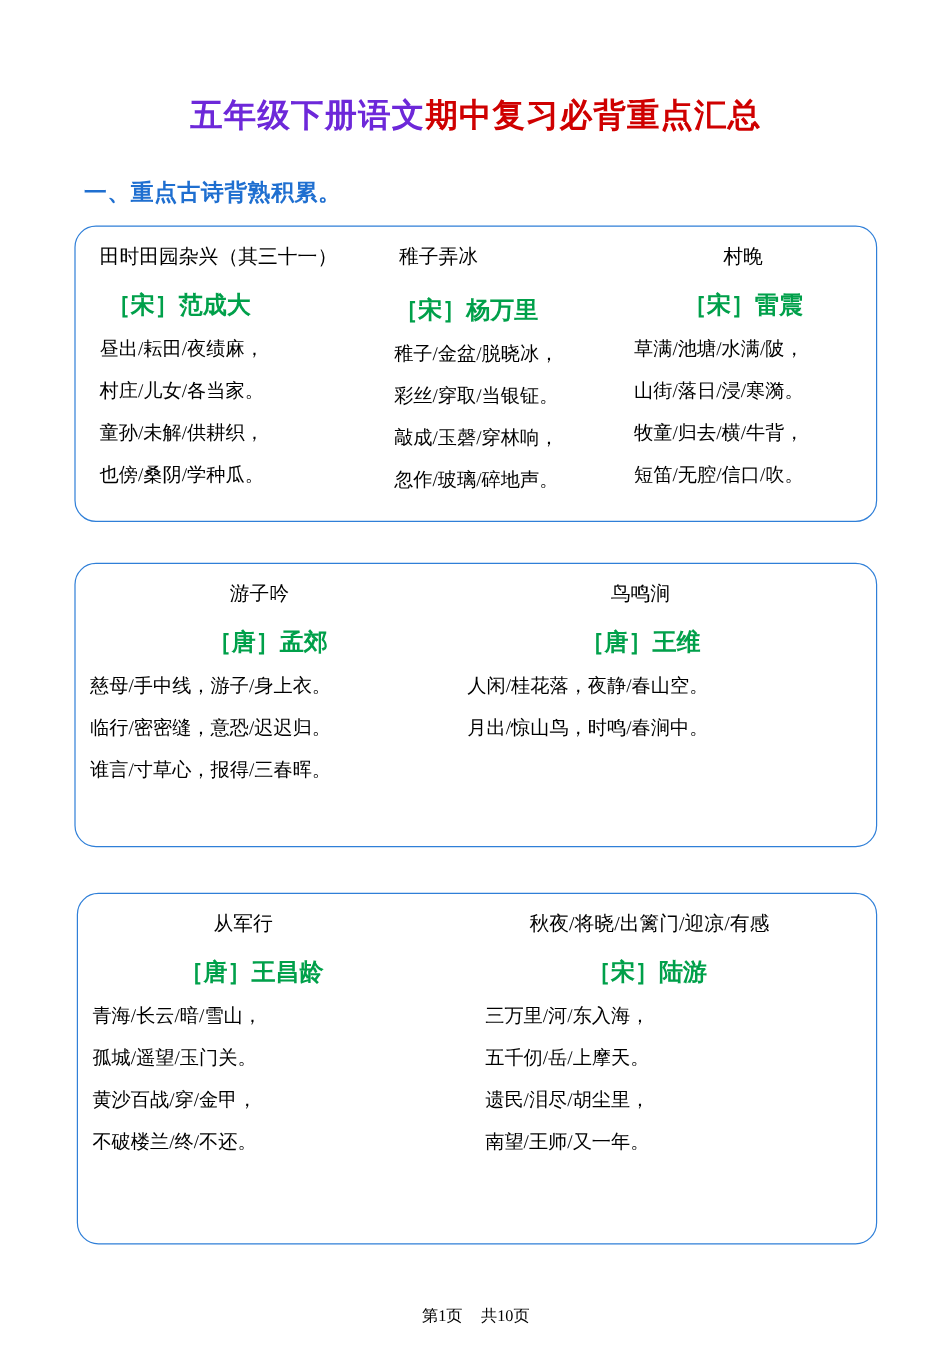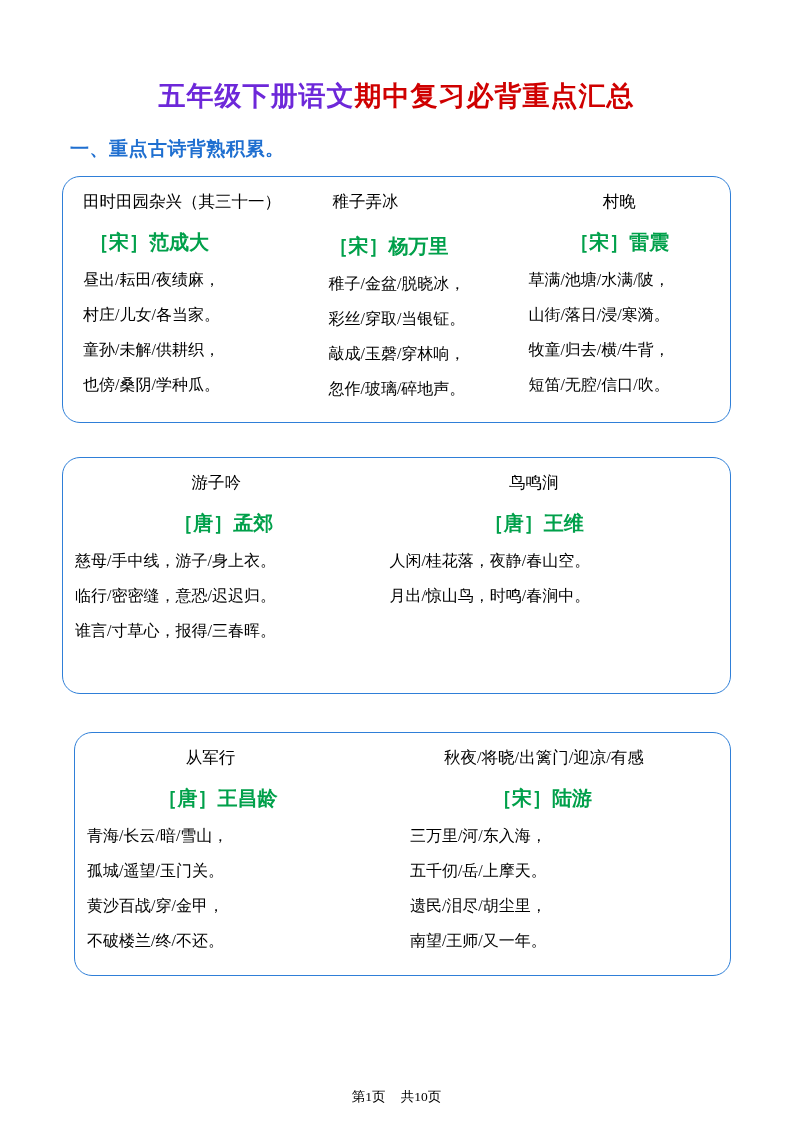--- a/index.html
+++ b/index.html
@@ -31,35 +31,35 @@
     margin-top: 78px;
     white-space: nowrap;
   }
   .doc-title .black { color: #6d28d9; }
   .doc-title .red { color: #cf0000; }
 
   .section-heading {
     color: #1f6fd0;
     font-weight: bold;
     font-size: 19px;
-    margin-top: 22px;
+    margin-top: 34px;
     margin-left: 30px;
     letter-spacing: 0.5px;
   }
 
   
   .poem-box {
     border: 1.6px solid #2f7fd8;
     border-radius: 18px;
     box-sizing: border-box;
     position: relative;
   }
   .box1 { margin: 14px 22px 0 22px; height: 247px; }
   .box2 { margin: 34px 22px 0 22px; height: 237px; }
-  .box3 { margin: 38px 22px 0 34px; height: 244px; }
+  .box3 { margin: 38px 22px 0 24px; height: 293px; }
 
   .col-wrap { display: flex; height: 100%; box-sizing: border-box; padding: 14px 6px 0 6px; }
   .col { box-sizing: border-box; }
 
   .p-title {
     text-align: center;
     font-size: 16.5px;
     color: #000;
     margin-bottom: 16px;
     white-space: nowrap;

